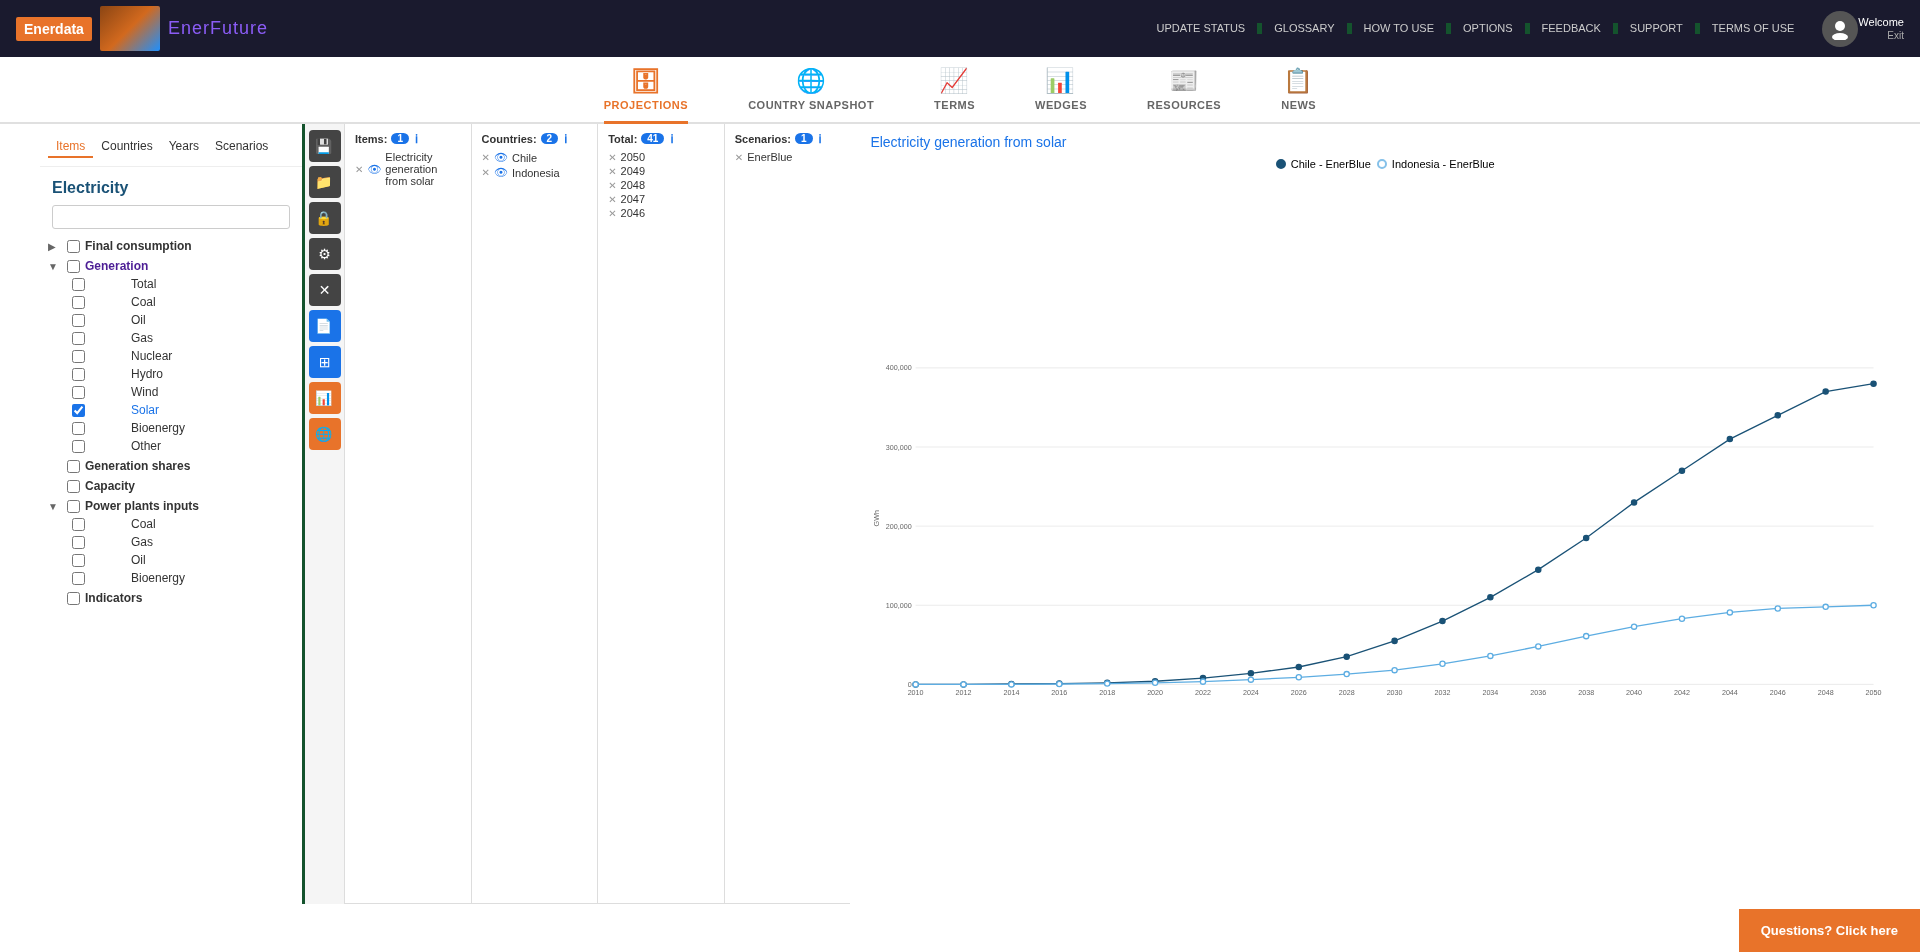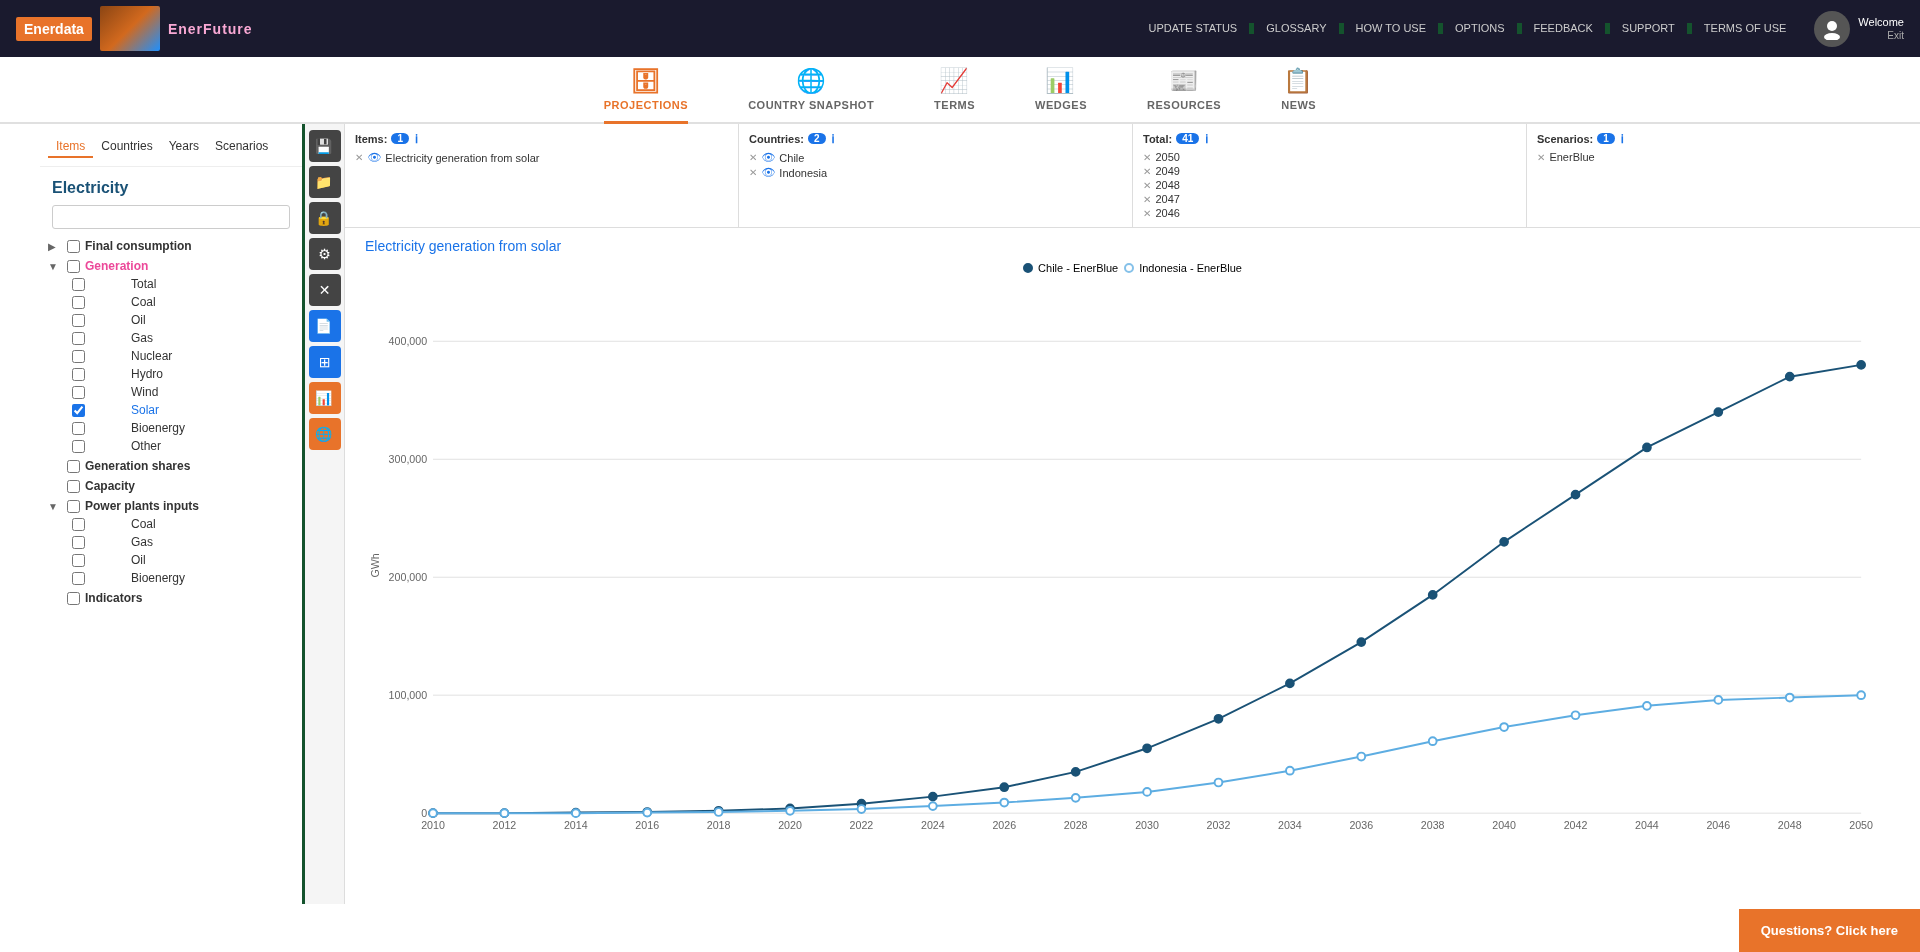--- a/index.html
+++ b/index.html
@@ -28,23 +28,23 @@
       padding: 4px 8px;
       border-radius: 2px;
     }
     #logo-img-placeholder {
       width: 60px;
       height: 45px;
       background: linear-gradient(135deg, #8b4513 0%, #d2691e 50%, #1e90ff 100%);
       border-radius: 2px;
     }
     #app-title {
-      color: #f9a8d4;
-      font-size: 14px;
-      font-weight: bold;
+      color: #8b5cf6;
+      font-size: 18px;
+      font-weight: normal;
       letter-spacing: 1px;
     }
     #header-nav {
       flex: 1;
       display: flex;
       justify-content: flex-end;
       align-items: center;
       gap: 0;
       font-size: 11px;
       color: #ccc;
@@ -53,21 +53,21 @@
       padding: 0 12px;
       cursor: pointer;
       color: #ccc;
       border-right: 5px solid #14532d;
       line-height: 1;
     }
     .header-nav-item:last-child { border-right: none; }
     #user-area {
       display: flex;
       align-items: center;
-      gap: 8px;
+      gap: 0;
       margin-left: 16px;
     }
     #user-avatar {
       width: 36px;
       height: 36px;
       border-radius: 50%;
       background: #555;
       display: flex;
       align-items: center;
       justify-content: center;
@@ -227,21 +227,21 @@
       color: #fff;
     }
     .icon-btn.dark { background: #444; }
     .icon-btn.orange { background: #e8732a; }
     .icon-btn.blue { background: #1a73e8; }
 
     
     #content {
       flex: 1;
       display: flex;
-      flex-direction: column;
+      flex-direction: row;
       overflow: hidden;
     }
 
     
     #filter-bar {
       display: flex;
       border-bottom: 1px solid #ddd;
       background: #fff;
       min-height: 60px;
     }
@@ -422,21 +422,21 @@
           <div class="tree-parent">
             <span class="tree-toggle">▶</span>
             <input type="checkbox" class="tree-checkbox" style="">
             <span class="tree-label">Final consumption</span>
           </div>
         </div>
         <div class="tree-group">
           <div class="tree-parent">
             <span class="tree-toggle">▼</span>
             <input type="checkbox" class="tree-checkbox" style="">
-            <span class="tree-label highlighted-item" style="color: #ec4899;">Generation</span>
+            <span class="tree-label highlighted-item" style="color: #4c1d95;">Generation</span>
           </div>
           <div class="tree-children">
             <div class="tree-child">
               <input type="checkbox" class="child-checkbox" style="">
               <span class="child-label">Total</span>
             </div>
             <div class="tree-child">
               <input type="checkbox" class="child-checkbox" style="">
               <span class="child-label">Coal</span>
             </div>

